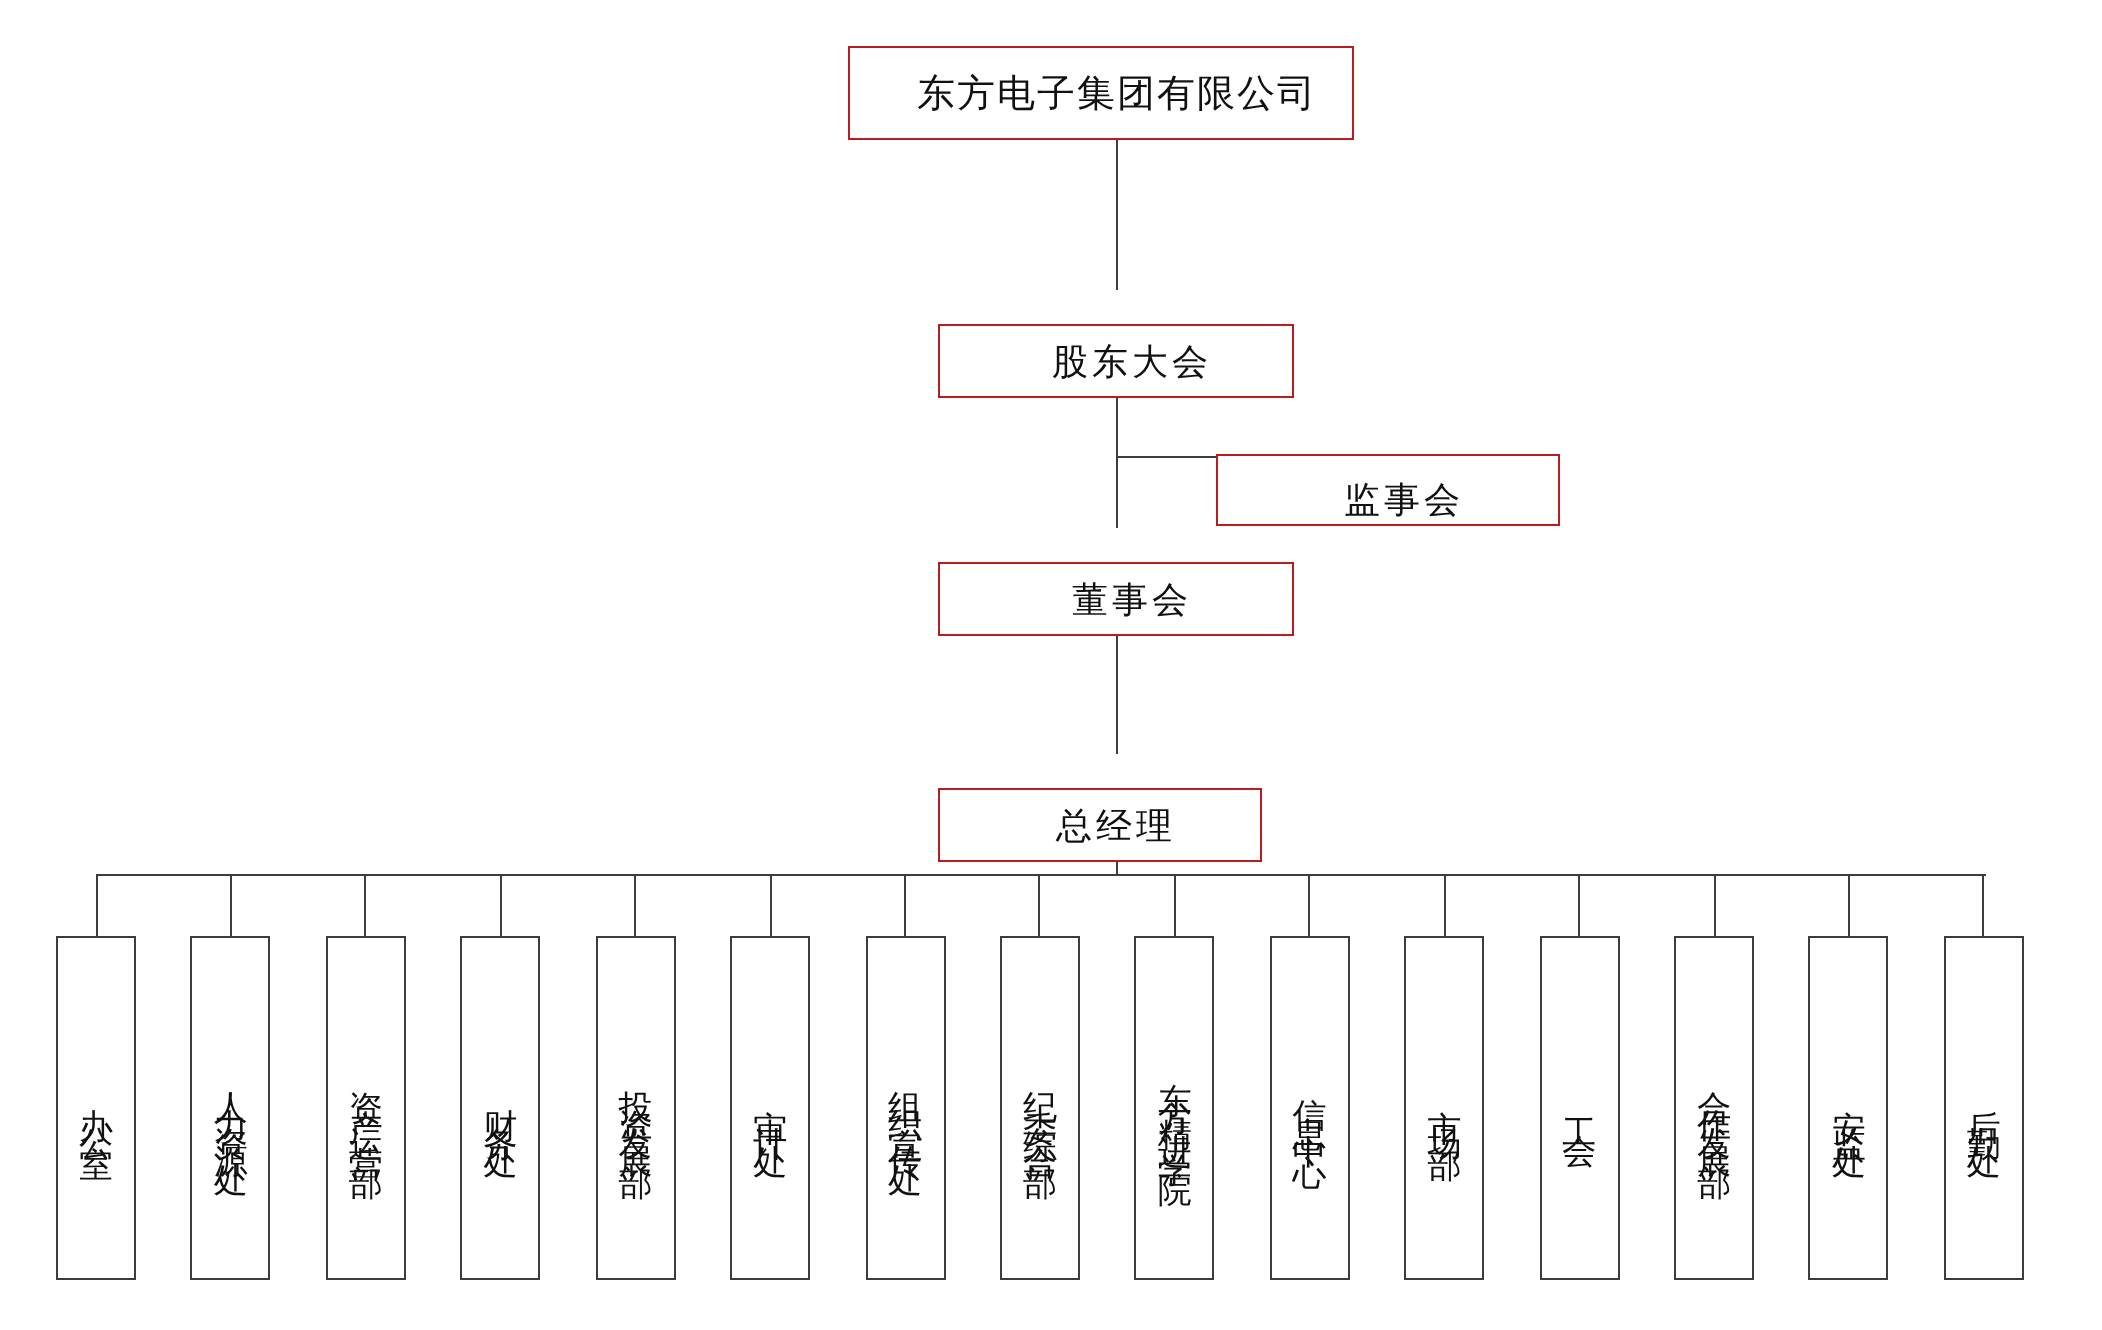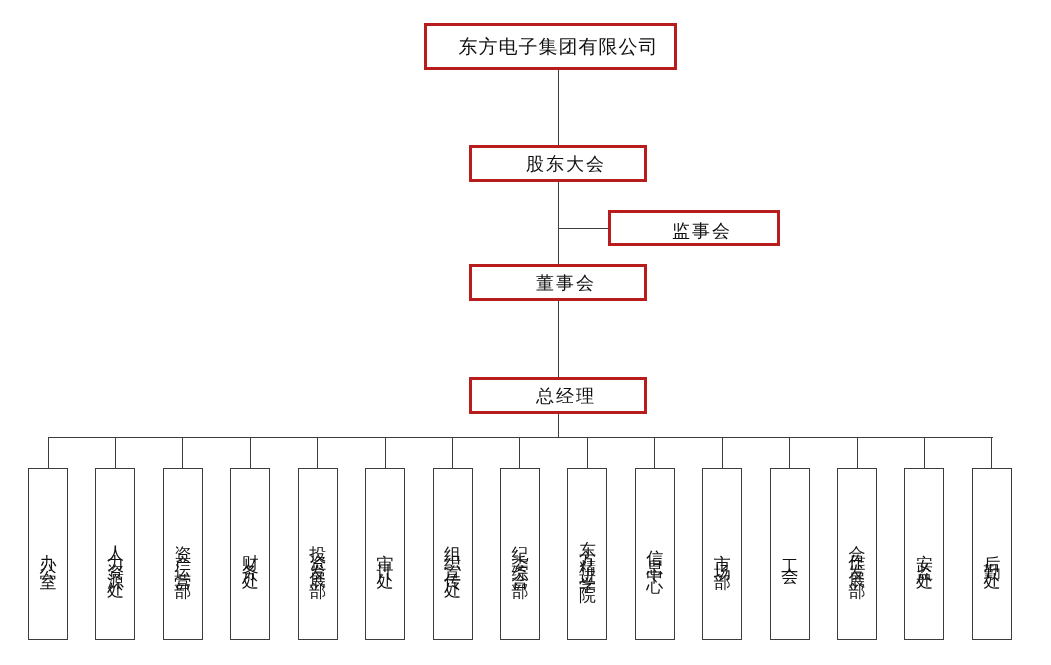--- a/index.html
+++ b/index.html
@@ -11,41 +11,42 @@
   #canvas {
     position: relative;
     width: 1051px;
     height: 665px;
     background: #ffffff;
     overflow: hidden;
   }
   .node {
     position: absolute;
     box-sizing: border-box;
-    border: 3px solid #b91c1c;
+    border: 1px solid #b91c1c;
     background: #ffffff;
     display: flex;
     align-items: center;
     justify-content: center;
     color: #111111;
     padding-left: 16px;
   }
   .node-root {
     left: 424px; top: 23px; width: 253px; height: 47px;
     font-size: 19px;
     letter-spacing: 1px;
   }
   .node-level {
     font-size: 18px;
     letter-spacing: 2px;
+    margin-top: 17px;
   }
   .node-shareholders { left: 469px; top: 145px; width: 178px; height: 37px; }
   .node-supervisory  { left: 608px; top: 210px; width: 172px; height: 36px; align-items: flex-end; }
   .node-board        { left: 469px; top: 264px; width: 178px; height: 37px; }
-  .node-gm           { left: 469px; top: 377px; width: 178px; height: 37px; }
+  .node-gm           { left: 469px; top: 377px; width: 162px; height: 37px; }
 
   .line {
     position: absolute;
     background: #3d3d3d;
   }
   .vline { width: 1px; }
   .hline { height: 1px; }
 
   .spine-1 { left: 558px; top: 70px;  height: 75px; }
   .spine-2 { left: 558px; top: 182px; height: 82px; }

